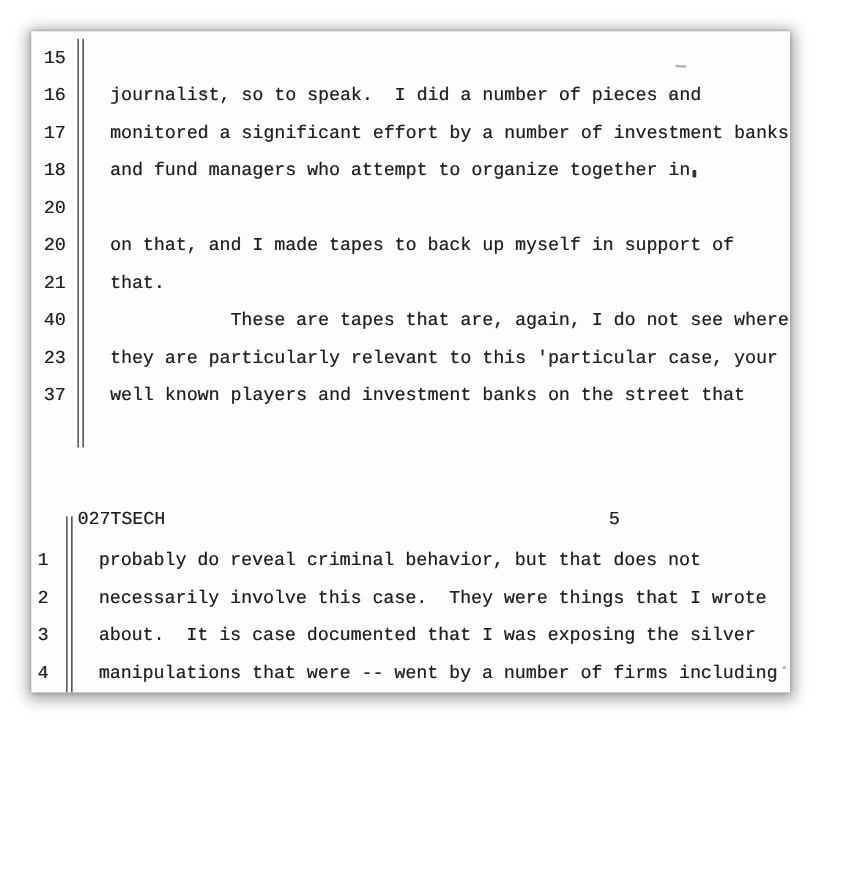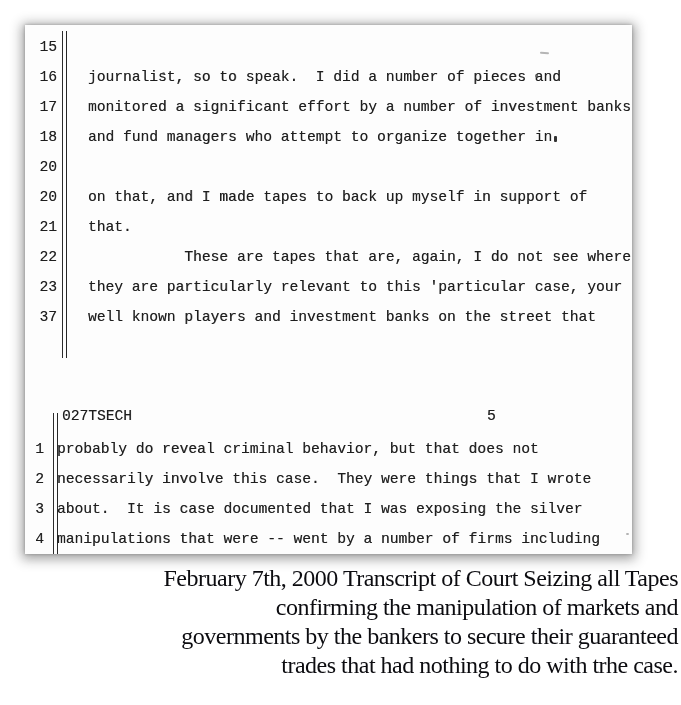--- a/index.html
+++ b/index.html
@@ -2,21 +2,20 @@
 <html><head>
 <meta charset="utf-8">
 <style>
   html, body { margin: 0; padding: 0; background: #ffffff; }
   .canvas {
     position: relative;
     width: 681px;
     height: 705px;
     background: #ffffff;
     overflow: hidden;
-    text-align: right;
   }
   
   .scan-page {
     position: absolute;
     left: 25px; top: 25px;
     width: 607px; height: 529px;
     background: #fdfdfd;
     box-shadow: 0 2px 11px 3px rgba(30,30,30,0.42), 0 0 3px rgba(0,0,0,0.25);
     overflow: hidden;
     font-family: "Liberation Mono", "DejaVu Sans Mono", monospace;
@@ -33,21 +32,21 @@
   }
   .rule-1 { left: 37px; top: 6px; height: 327px; }
   .rule-2 { left: 28px; top: 388px; height: 141px; }
   .lines-block { position: absolute; left: 0; right: 0; }
   .block-1 { top: 7px; }
   .block-2 { top: 409px; }
   .t-row { height: 30px; line-height: 30px; display: flex; white-space: pre; }
   .block-1 .t-num { margin-left: 10px; width: 22px; flex: 0 0 auto; }
   .block-1 .t-text { margin-left: 31px; }
   .block-2 .t-num { margin-left: 5px; width: 14px; flex: 0 0 auto; }
-  .block-2 .t-text { margin-left: 13px; }
+  .block-2 .t-text { margin-left: 35px; }
   .page-header {
     position: absolute;
     left: 0; right: 0; top: 360px;
     height: 30px; line-height: 30px; margin-top: 16px;
   }
   .case-id { position: absolute; left: 37px; }
   .page-num { position: absolute; left: 462px; }
   
   .artifact { position: absolute; background: #4a4a4a; border-radius: 50%; }
   .art-dot-a { left: 137px; top: 47px; width: 3px; height: 3px; opacity: .7; }
@@ -79,21 +78,21 @@
     <div class="rule rule-2"></div>
 
     <div class="lines-block block-1">
       <div class="t-row"><span class="t-num">15</span></div>
       <div class="t-row"><span class="t-num">16</span><span class="t-text">journalist, so to speak.  I did a number of pieces and</span></div>
       <div class="t-row"><span class="t-num">17</span><span class="t-text">monitored a significant effort by a number of investment banks</span></div>
       <div class="t-row"><span class="t-num">18</span><span class="t-text">and fund managers who attempt to organize together in</span></div>
       <div class="t-row"><span class="t-num">20</span></div>
       <div class="t-row"><span class="t-num">20</span><span class="t-text">on that, and I made tapes to back up myself in support of</span></div>
       <div class="t-row"><span class="t-num">21</span><span class="t-text">that.</span></div>
-      <div class="t-row"><span class="t-num">22</span><span class="t-text">           These are tapes that are, again, I do not see where</span></div>
+      <div class="t-row"><span class="t-num">40</span><span class="t-text">           These are tapes that are, again, I do not see where</span></div>
       <div class="t-row"><span class="t-num">23</span><span class="t-text">they are particularly relevant to this 'particular case, your</span></div>
       <div class="t-row"><span class="t-num">37</span><span class="t-text">well known players and investment banks on the street that</span></div>
     </div>
 
     <div class="page-header">
       <span class="case-id">027TSECH</span>
       <span class="page-num">5</span>
     </div>
 
     <div class="lines-block block-2">
@@ -105,20 +104,14 @@
 
     <div class="artifact art-dot-a"></div>
     <div class="artifact art-dot-b"></div>
     <div class="artifact art-dash-a"></div>
 
     <div class="artifact art-tick"></div>
     <div class="artifact art-dot-c"></div>
 
   </div>
 
-  <div class="caption">
-    <div class="caption-line">February 7th, 2000 Transcript of Court Seizing all Tapes</div>
-    <div class="caption-line">confirming the manipulation of markets and</div>
-    <div class="caption-line">governments by the bankers to secure their guaranteed</div>
-    <div class="caption-line">trades that had nothing to do with trhe case.</div>
-  </div>
 
 </div>
 
 </body></html>

